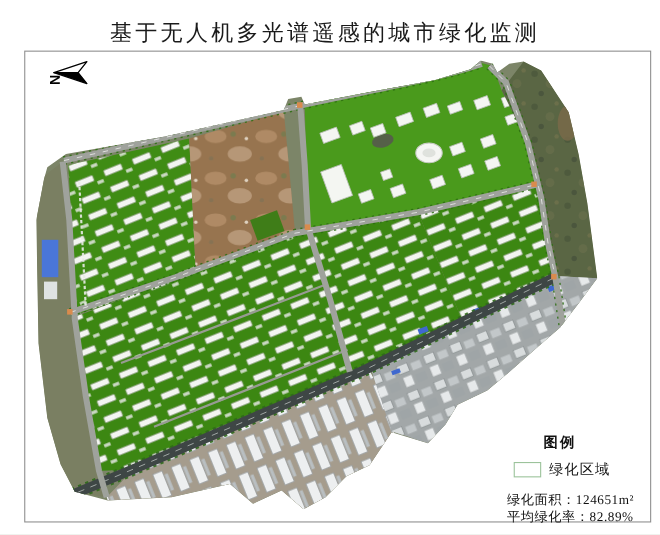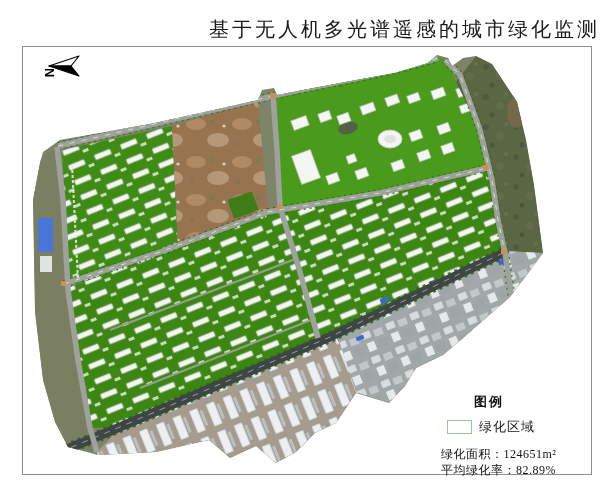--- a/index.html
+++ b/index.html
@@ -1,28 +1,28 @@
 <!DOCTYPE html>
 <html><head>
 <meta charset="utf-8">
 <style>
   html,body{margin:0;padding:0;background:#fff;}
   #stage{position:relative;width:600px;height:486px;background:#ffffff;overflow:hidden;
          font-family:"Liberation Serif","DejaVu Serif",serif;color:#111;}
-  .page-title{position:absolute;left:100px;right:0;top:16px;text-align:right;
+  .page-title{position:absolute;left:100px;right:0;top:16px;text-align:left;
       font-family:Liberation Serif, serif;
       font-size:20px;font-weight:500;letter-spacing:3px;color:#1a1a1a;}
   .frame{position:absolute;left:22px;top:46px;width:568px;height:427px;
       border:1px solid #8f8f8f;background:transparent;}
   #mapsvg{position:absolute;left:0;top:0;width:600px;height:486px;}
   
   .north{position:absolute;left:8px;top:6px;width:56px;height:26px;}
   .north svg{display:block;}
   
-  .legend{position:absolute;left:416px;top:346px;width:120px;font-size:12px;}
+  .legend{position:absolute;left:436px;top:346px;width:120px;font-size:12px;}
   .legend-title{font-weight:bold;font-size:13px;text-align:center;padding-right:20px;
       letter-spacing:2px;margin-bottom:7px;}
   .legend-item{display:flex;align-items:center;margin-left:8px;margin-bottom:10px;}
   .legend-swatch{width:23px;height:12px;background:#ffffff;border:1px solid #9cc39b;
       display:inline-block;}
   .legend-item-label{font-size:13px;margin-left:7px;letter-spacing:1px;text-align:center;}
   .legend-stats{line-height:1.35;font-size:12px;letter-spacing:.5px;margin-left:2px;}
 </style>
 </head>
 <body>

